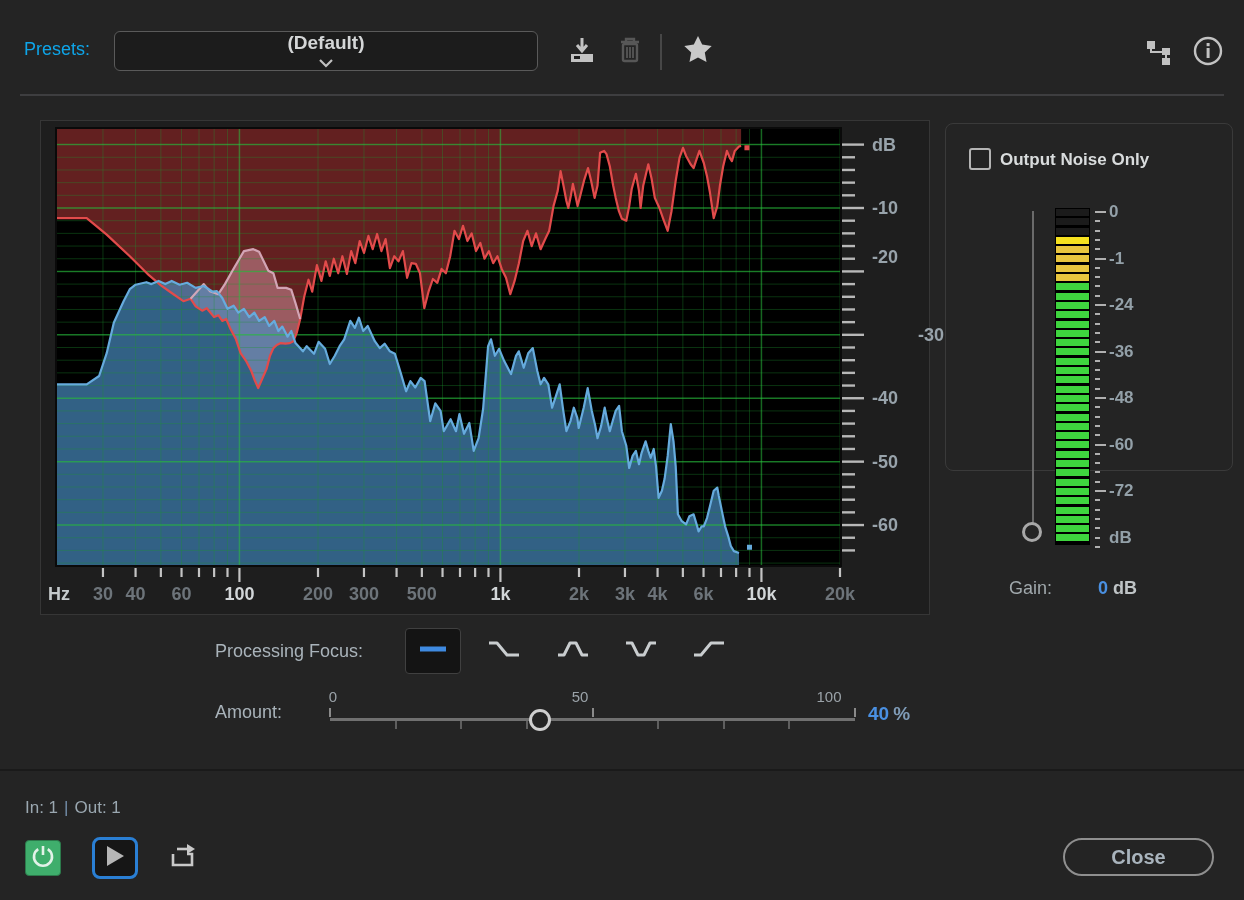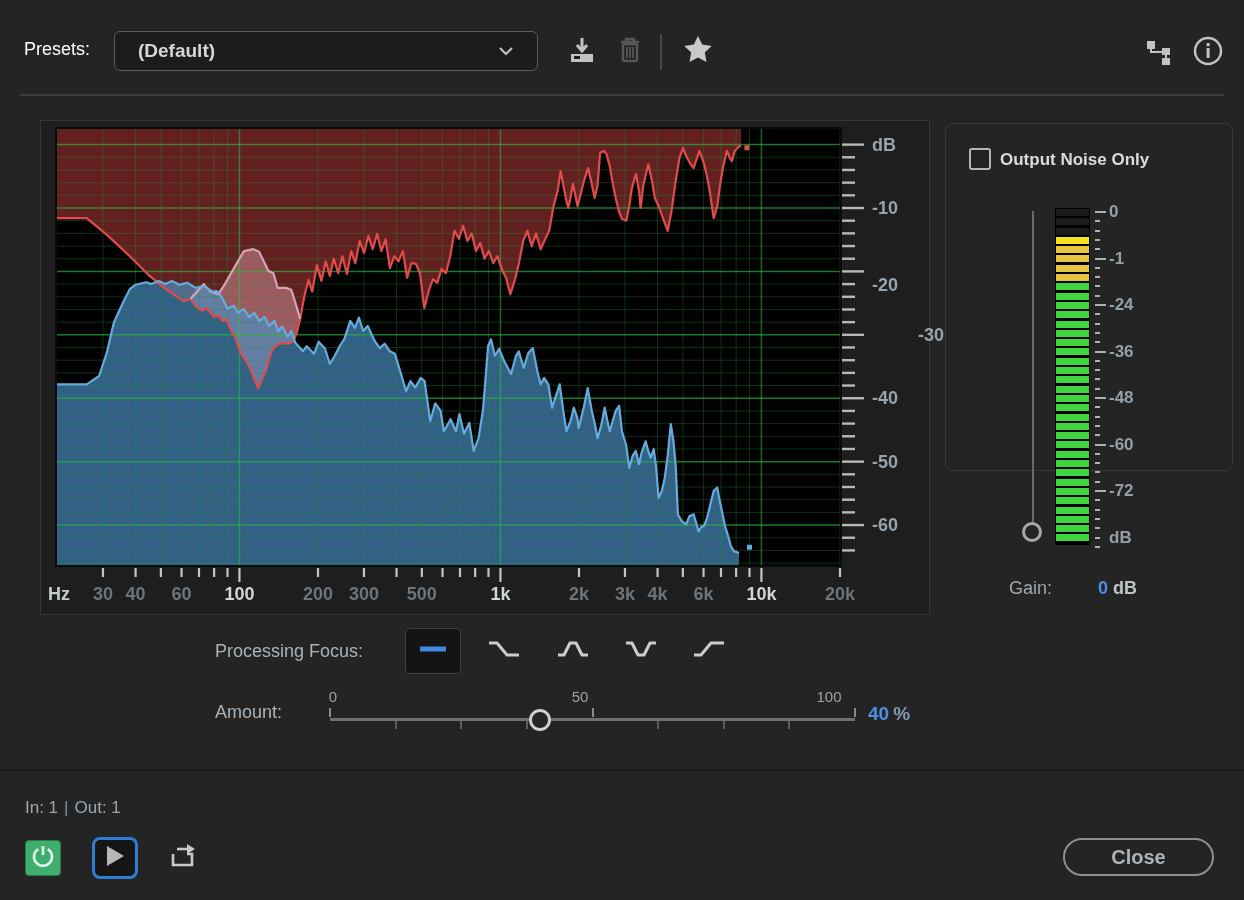--- a/index.html
+++ b/index.html
@@ -5,25 +5,25 @@
   * { margin:0; padding:0; box-sizing:border-box; }
   html,body { background:#1a1a1a; }
   body { font-family:"Liberation Sans", sans-serif; }
   .app {
     position:relative; width:1244px; height:900px;
     background:#242424; overflow:hidden; color:#c8c8c8;
   }
   .abs { position:absolute; }
 
   
-  .preset-label { left:24px; top:39px; font-size:18px; color:#ffffff; }
+  .preset-label { left:24px; top:39px; font-size:18px; color:#0ea5e9; }
   .preset-dd {
     left:114px; top:31px; width:424px; height:40px;
     background:#1c1c1c; border:1px solid #5a5a5a; border-radius:6px;
-    display:flex; align-items:center; padding:0 23px; cursor:default;
+    display:flex; align-items:center; padding:0 23px; cursor:default;flex-direction:column;
   }
   .preset-dd .val { font-size:19px; font-weight:600; color:#d4d6d7; flex:1; }
   .iconbtn { display:flex; align-items:center; justify-content:center; }
   .vsep { left:660px; top:34px; width:2px; height:36px; background:#474747; }
   .topdivider { left:20px; top:94px; width:1204px; height:2px; background:#3e3e40; }
 
   
   .graph-panel {
     left:40px; top:120px; width:890px; height:495px;
     background:#1e1e1e; border:1px solid #363636;
@@ -297,21 +297,21 @@
           <line x1="2" x2="15" y1="307.27981384525896" y2="307.27981384525896" stroke="#b8b8b8" stroke-width="2.4"></line>
           <line x1="2" x2="15" y1="319.96160558464226" y2="319.96160558464226" stroke="#b8b8b8" stroke-width="2.4"></line>
           <line x1="2" x2="24" y1="332.64339732402567" y2="332.64339732402567" stroke="#b8b8b8" stroke-width="2.4"></line>
           <line x1="2" x2="15" y1="345.325189063409" y2="345.325189063409" stroke="#b8b8b8" stroke-width="2.4"></line>
           <line x1="2" x2="15" y1="358.0069808027924" y2="358.0069808027924" stroke="#b8b8b8" stroke-width="2.4"></line>
           <line x1="2" x2="15" y1="370.68877254217574" y2="370.68877254217574" stroke="#b8b8b8" stroke-width="2.4"></line>
           <line x1="2" x2="15" y1="383.3705642815591" y2="383.3705642815591" stroke="#b8b8b8" stroke-width="2.4"></line>
           <line x1="2" x2="24" y1="396.05235602094245" y2="396.05235602094245" stroke="#b8b8b8" stroke-width="2.4"></line>
           <line x1="2" x2="15" y1="408.7341477603258" y2="408.7341477603258" stroke="#b8b8b8" stroke-width="2.4"></line>
           <line x1="2" x2="15" y1="421.4159394997091" y2="421.4159394997091" stroke="#b8b8b8" stroke-width="2.4"></line>
-        </svg><span class="dblab" style="top: 15.5986px;">dB</span><span class="dblab" style="top: 79.0076px;">-10</span><span class="dblab" style="top: 156px;">-20</span><span class="dblab" style="top: 205.825px; margin-left: 46px;">-30</span><span class="dblab" style="top: 269.234px;">-40</span><span class="dblab" style="top: 332.643px;">-50</span><span class="dblab" style="top: 396.052px;">-60</span></div>
+        </svg><span class="dblab" style="top: 15.5986px;">dB</span><span class="dblab" style="top: 79.0076px;">-10</span><span class="dblab" style="top: 128px;">-20</span><span class="dblab" style="top: 205.825px; margin-left: 46px;">-30</span><span class="dblab" style="top: 269.234px;">-40</span><span class="dblab" style="top: 332.643px;">-50</span><span class="dblab" style="top: 396.052px;">-60</span></div>
     <div class="freq-scale" id="freqScale"><svg width="793" height="16">
           <line x1="45.9598186135328" x2="45.9598186135328" y1="1" y2="10" stroke="#c4c4c4" stroke-width="2.2"></line>
           <line x1="78.5688288682991" x2="78.5688288682991" y1="1" y2="10" stroke="#c4c4c4" stroke-width="2.2"></line>
           <line x1="103.86234226340181" x2="103.86234226340181" y1="1" y2="10" stroke="#c4c4c4" stroke-width="2.2"></line>
           <line x1="124.5286474818319" x2="124.5286474818319" y1="1" y2="10" stroke="#c4c4c4" stroke-width="2.2"></line>
           <line x1="142.00175957542194" x2="142.00175957542194" y1="1" y2="10" stroke="#c4c4c4" stroke-width="2.2"></line>
           <line x1="157.1376577365982" x2="157.1376577365982" y1="1" y2="10" stroke="#c4c4c4" stroke-width="2.2"></line>
           <line x1="170.4884660953647" x2="170.4884660953647" y1="1" y2="10" stroke="#c4c4c4" stroke-width="2.2"></line>
           <line x1="261" x2="261" y1="1" y2="10" stroke="#c4c4c4" stroke-width="2.2"></line>
           <line x1="306.95981861353283" x2="306.95981861353283" y1="1" y2="10" stroke="#c4c4c4" stroke-width="2.2"></line>

